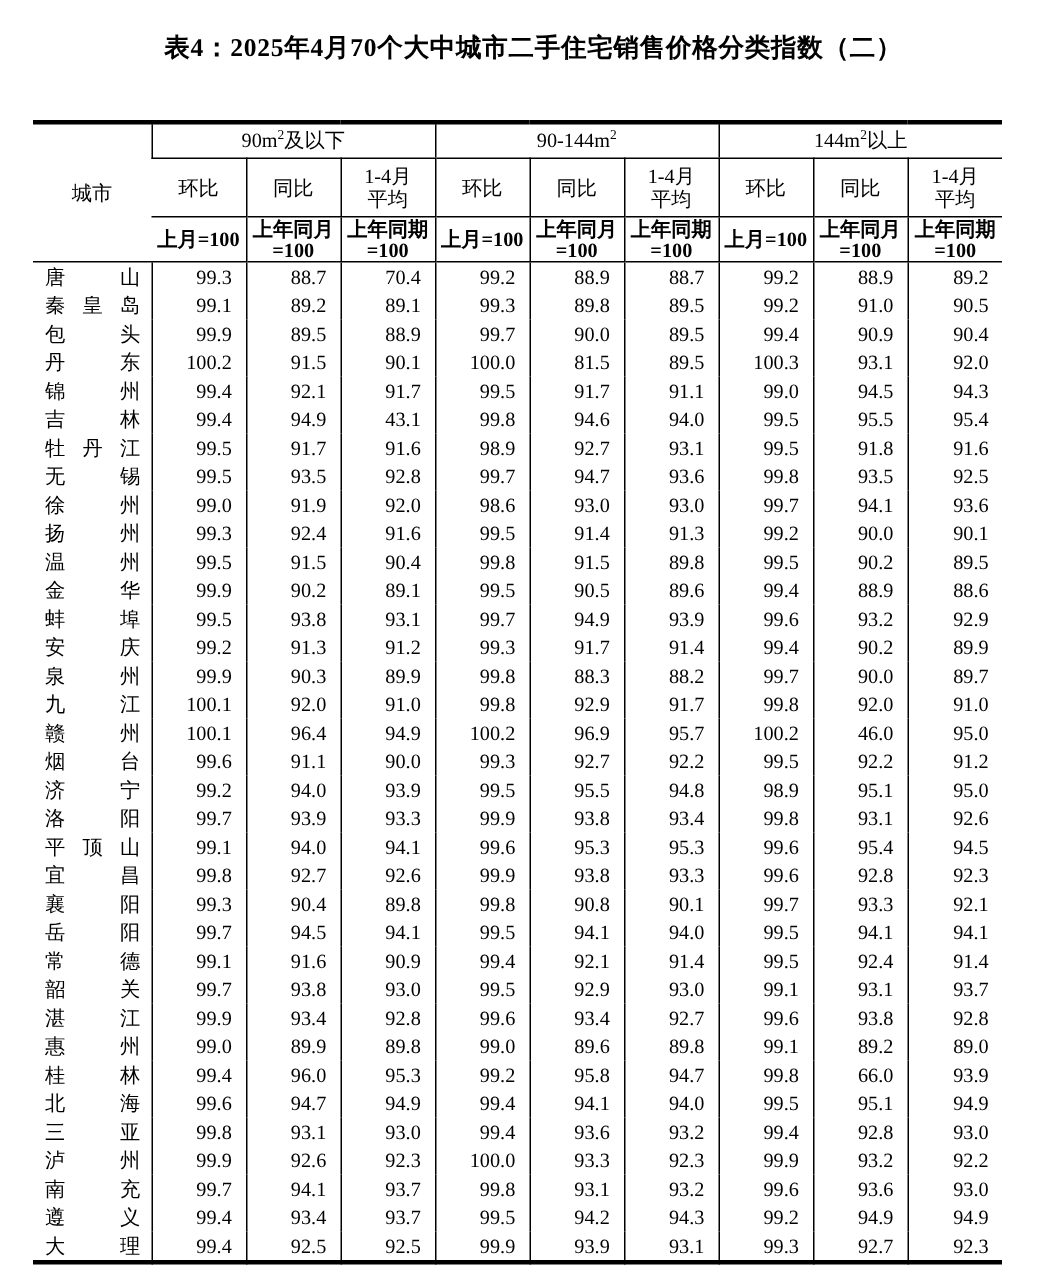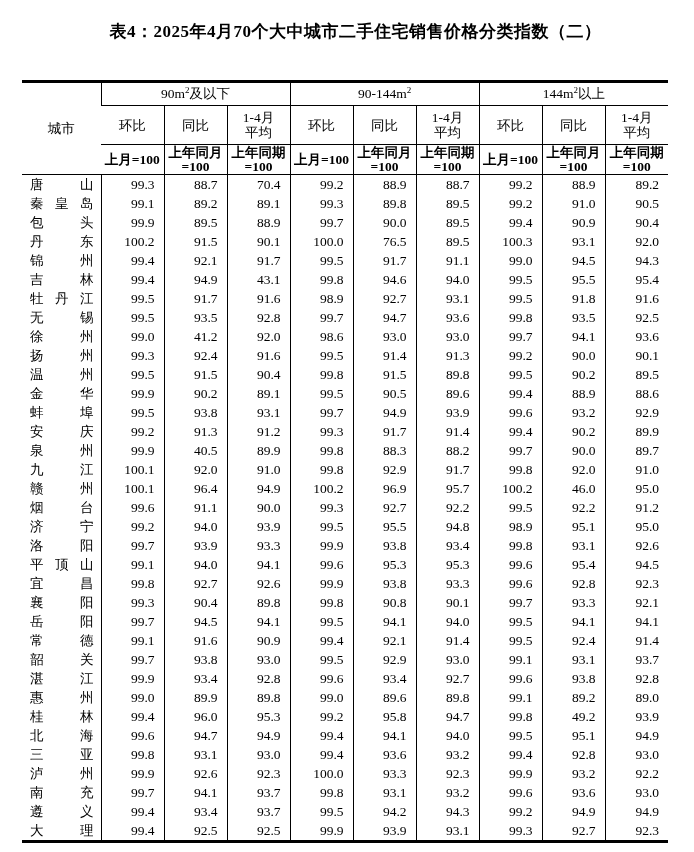--- a/index.html
+++ b/index.html
@@ -159,21 +159,21 @@
           <td class="value-cell">99.4</td>
           <td class="value-cell">90.9</td>
           <td class="value-cell">90.4</td>
         </tr>
         <tr>
           <td class="city-cell">丹东</td>
           <td class="value-cell">100.2</td>
           <td class="value-cell">91.5</td>
           <td class="value-cell">90.1</td>
           <td class="value-cell">100.0</td>
-          <td class="value-cell">76.5</td>
+          <td class="value-cell">81.5</td>
           <td class="value-cell">89.5</td>
           <td class="value-cell">100.3</td>
           <td class="value-cell">93.1</td>
           <td class="value-cell">92.0</td>
         </tr>
         <tr>
           <td class="city-cell">锦州</td>
           <td class="value-cell">99.4</td>
           <td class="value-cell">92.1</td>
           <td class="value-cell">91.7</td>
@@ -216,21 +216,21 @@
           <td class="value-cell">99.7</td>
           <td class="value-cell">94.7</td>
           <td class="value-cell">93.6</td>
           <td class="value-cell">99.8</td>
           <td class="value-cell">93.5</td>
           <td class="value-cell">92.5</td>
         </tr>
         <tr>
           <td class="city-cell">徐州</td>
           <td class="value-cell">99.0</td>
-          <td class="value-cell">41.2</td>
+          <td class="value-cell">91.9</td>
           <td class="value-cell">92.0</td>
           <td class="value-cell">98.6</td>
           <td class="value-cell">93.0</td>
           <td class="value-cell">93.0</td>
           <td class="value-cell">99.7</td>
           <td class="value-cell">94.1</td>
           <td class="value-cell">93.6</td>
         </tr>
         <tr>
           <td class="city-cell">扬州</td>
@@ -288,21 +288,21 @@
           <td class="value-cell">99.3</td>
           <td class="value-cell">91.7</td>
           <td class="value-cell">91.4</td>
           <td class="value-cell">99.4</td>
           <td class="value-cell">90.2</td>
           <td class="value-cell">89.9</td>
         </tr>
         <tr>
           <td class="city-cell">泉州</td>
           <td class="value-cell">99.9</td>
-          <td class="value-cell">40.5</td>
+          <td class="value-cell">90.3</td>
           <td class="value-cell">89.9</td>
           <td class="value-cell">99.8</td>
           <td class="value-cell">88.3</td>
           <td class="value-cell">88.2</td>
           <td class="value-cell">99.7</td>
           <td class="value-cell">90.0</td>
           <td class="value-cell">89.7</td>
         </tr>
         <tr>
           <td class="city-cell">九江</td>
@@ -462,21 +462,21 @@
         </tr>
         <tr>
           <td class="city-cell">桂林</td>
           <td class="value-cell">99.4</td>
           <td class="value-cell">96.0</td>
           <td class="value-cell">95.3</td>
           <td class="value-cell">99.2</td>
           <td class="value-cell">95.8</td>
           <td class="value-cell">94.7</td>
           <td class="value-cell">99.8</td>
-          <td class="value-cell">49.2</td>
+          <td class="value-cell">66.0</td>
           <td class="value-cell">93.9</td>
         </tr>
         <tr>
           <td class="city-cell">北海</td>
           <td class="value-cell">99.6</td>
           <td class="value-cell">94.7</td>
           <td class="value-cell">94.9</td>
           <td class="value-cell">99.4</td>
           <td class="value-cell">94.1</td>
           <td class="value-cell">94.0</td>

